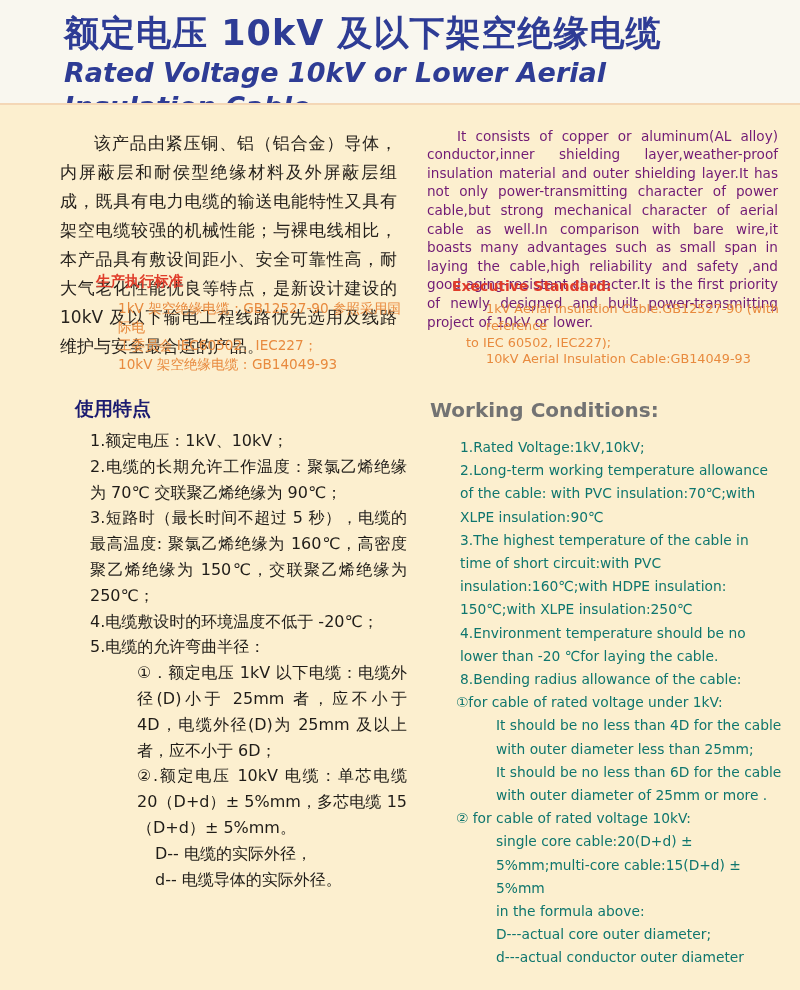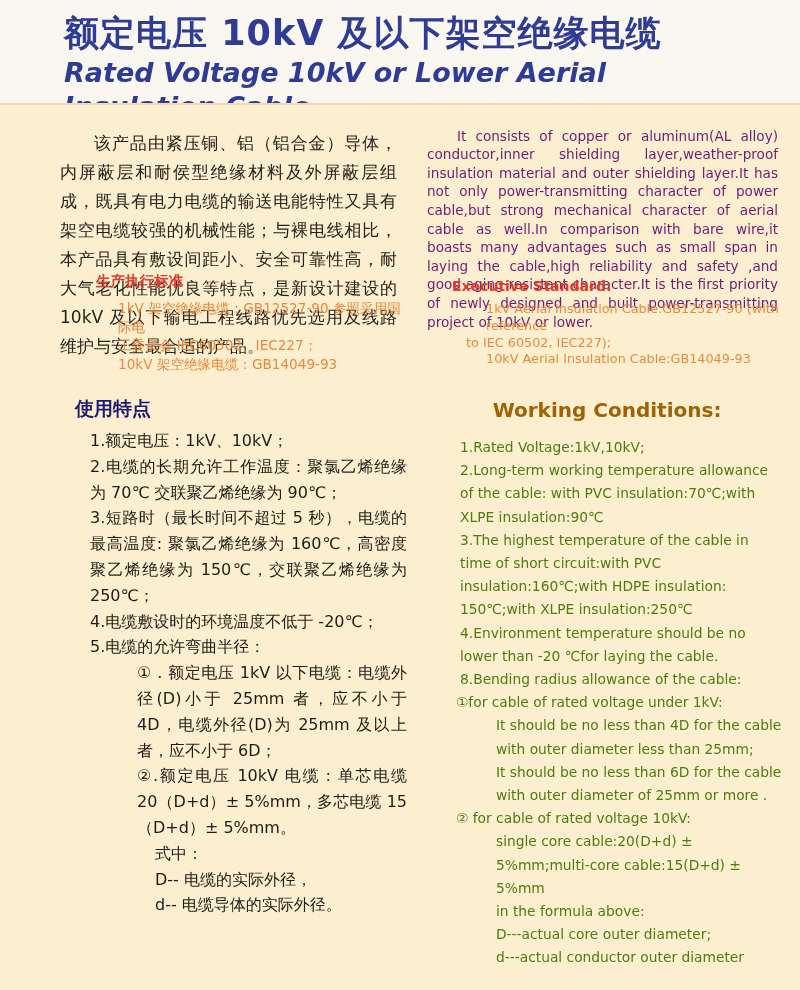--- a/index.html
+++ b/index.html
@@ -45,22 +45,22 @@
   .std-en .std-head{color:#e03c2a;font-weight:bold;font-size:14px;margin:0 0 7px 0;}
   .std-en .std-line{color:#e88a3e;font-size:12.8px;line-height:16.8px;padding-left:14px;}
   .std-en .std-line.ind{padding-left:34px;}
   
   .feat-zh{position:absolute;left:75px;top:396px;width:332px;}
   .feat-zh .sec-head{color:#1b1b70;font-weight:bold;font-size:19px;margin:0 0 6px 0;}
   .feat-zh .li{font-size:16px;line-height:25.8px;color:#1f1c18;text-align:justify;padding-left:15px;}
   .feat-zh .li.ind1{padding-left:62px;}
   .feat-zh .li.ind2{padding-left:80px;}
   .wc-en{position:absolute;left:430px;top:398px;width:354px;}
-  .wc-en .sec-head{color:#a16207;font-weight:bold;font-size:20px;margin:0 0 14px 0;text-align:center;}
-  .wc-en .li{font-size:13.8px;line-height:23.2px;color:#4d7c0f;padding-left:30px;text-align:left;}
+  .wc-en .sec-head{color:#737373;font-weight:bold;font-size:20px;margin:0 0 14px 0;}
+  .wc-en .li{font-size:13.8px;line-height:23.2px;color:#0f766e;padding-left:30px;text-align:left;}
   .wc-en .li.ind1{padding-left:26px;}
   .wc-en .li.ind2{padding-left:66px;}
   .wc-en .li.ind3{padding-left:66px;}
 </style>
 </head>
 <body>
 
 <div class="page">
 
   <div class="header">
@@ -90,21 +90,20 @@
   <div class="feat-zh">
     <div class="sec-head">使用特点</div>
     <div>
         <div class="li">1.额定电压：1kV、10kV；</div>
         <div class="li">2.电缆的长期允许工作温度：聚氯乙烯绝缘为 70℃ 交联聚乙烯绝缘为 90℃；</div>
         <div class="li">3.短路时（最长时间不超过 5 秒），电缆的最高温度: 聚氯乙烯绝缘为 160℃，高密度聚乙烯绝缘为 150℃，交联聚乙烯绝缘为 250℃；</div>
         <div class="li">4.电缆敷设时的环境温度不低于 -20℃；</div>
         <div class="li">5.电缆的允许弯曲半径：</div>
         <div class="li ind1">①．额定电压 1kV 以下电缆：电缆外径(D)小于 25mm 者，应不小于 4D，电缆外径(D)为 25mm 及以上者，应不小于 6D；</div>
         <div class="li ind1">②.额定电压 10kV 电缆：单芯电缆 20（D+d）± 5%mm，多芯电缆 15（D+d）± 5%mm。</div>
-        <div class="li ind2">式中：</div>
         <div class="li ind2">D-- 电缆的实际外径，</div>
         <div class="li ind2">d-- 电缆导体的实际外径。</div>
       </div>
   </div>
 
   <div class="wc-en">
     <div class="sec-head">Working Conditions:</div>
     <div>
         <div class="li">1.Rated Voltage:1kV,10kV;</div>
         <div class="li">2.Long-term working temperature allowance of the cable: with PVC insulation:70℃;with XLPE insulation:90℃</div>

